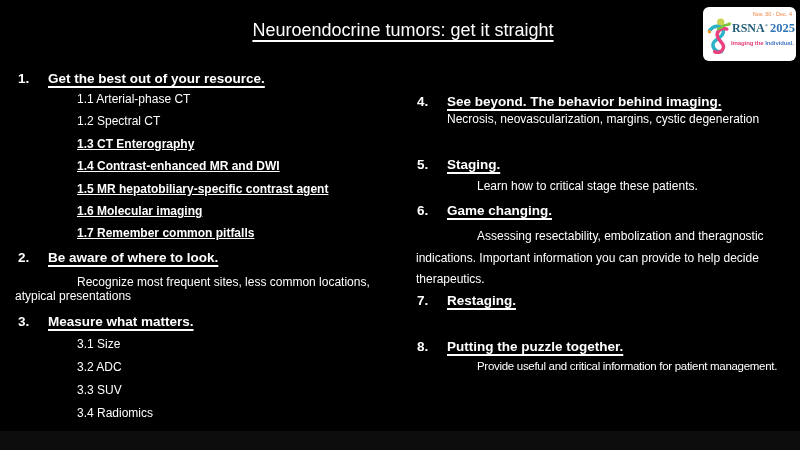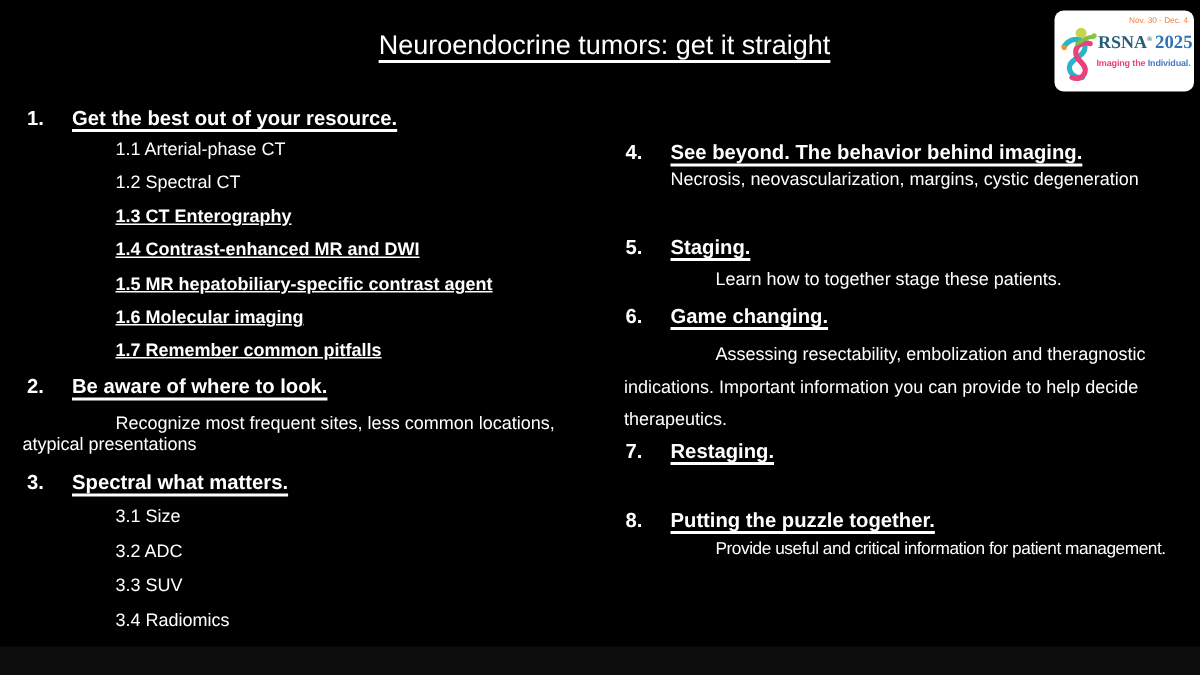--- a/index.html
+++ b/index.html
@@ -69,36 +69,36 @@
   <div class="sub bold" style="top:183px">1.5 MR hepatobiliary-specific contrast agent</div>
   <div class="sub bold" style="top:205px">1.6 Molecular imaging</div>
   <div class="sub bold" style="top:227px">1.7 Remember common pitfalls</div>
 
   <div class="h" style="left:18px;top:250px">
     <span class="num">2.</span><span class="ht">Be aware of where to look.</span>
   </div>
   <div class="wrap2">Recognize most frequent sites, less common locations, atypical presentations</div>
 
   <div class="h" style="left:18px;top:314px">
-    <span class="num">3.</span><span class="ht">Spectral what matters.</span>
+    <span class="num">3.</span><span class="ht">Measure what matters.</span>
   </div>
   <div class="sub" style="top:338px">3.1 Size</div>
   <div class="sub" style="top:361px">3.2 ADC</div>
   <div class="sub" style="top:384px">3.3 SUV</div>
   <div class="sub" style="top:407px">3.4 Radiomics</div>
 
   <div class="h" style="left:417px;top:94px">
     <span class="num">4.</span><span class="ht">See beyond. The behavior behind imaging.</span>
   </div>
   <div class="d" style="left:447px;top:113px">Necrosis, neovascularization, margins, cystic degeneration</div>
 
   <div class="h" style="left:417px;top:157px">
     <span class="num">5.</span><span class="ht">Staging.</span>
   </div>
-  <div class="d" style="left:477px;top:180px">Learn how to together stage these patients.</div>
+  <div class="d" style="left:477px;top:180px">Learn how to critical stage these patients.</div>
 
   <div class="h" style="left:417px;top:203px">
     <span class="num">6.</span><span class="ht">Game changing.</span>
   </div>
   <div class="wrap6">Assessing resectability, embolization and theragnostic indications. Important information you can provide to help decide therapeutics.</div>
 
   <div class="h" style="left:417px;top:293px">
     <span class="num">7.</span><span class="ht">Restaging.</span>
   </div>
 

